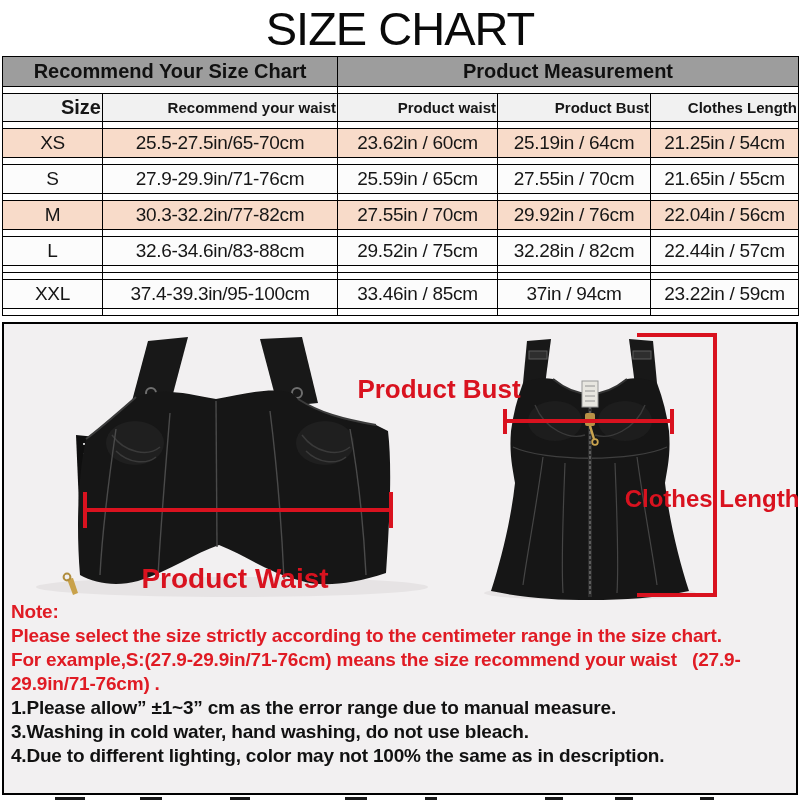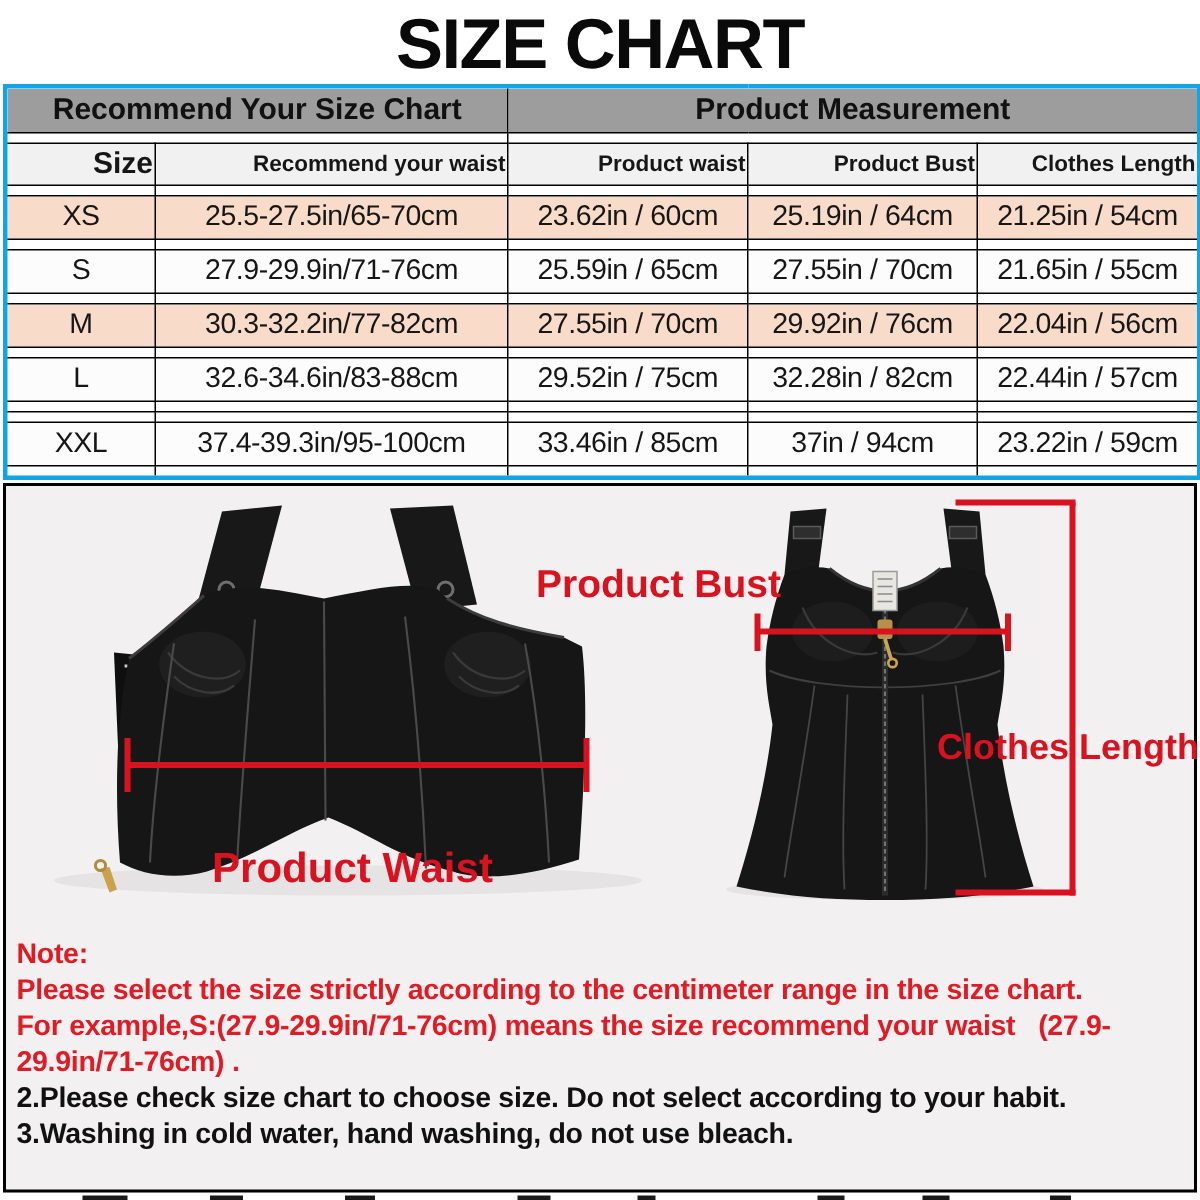--- a/index.html
+++ b/index.html
@@ -1,24 +1,24 @@
 <!DOCTYPE html>
 <html><head>
 <meta charset="utf-8">
 <style>
   html,body{margin:0;padding:0;background:#fff;}
   .page{position:relative;width:800px;height:800px;background:#fff;overflow:hidden;
         font-family:"Liberation Sans","DejaVu Sans",sans-serif;}
   
   .title{position:absolute;top:0;left:0;width:100%;height:56px;
          display:flex;align-items:center;justify-content:center;
-         font-size:47px;font-weight:700;color:#0a0a0a;letter-spacing:-1px;}
+         font-size:47px;font-weight:400;color:#0a0a0a;letter-spacing:-1px;}
   
   .table-wrap{position:absolute;left:2px;top:56px;width:796px;}
-  table.size{border-collapse:collapse;width:100%;table-layout:fixed;border:3px solid #0ea5e9;}
+  table.size{border-collapse:collapse;width:100%;table-layout:fixed;border:1px solid #0ea5e9;}
   table.size td{border:1.5px solid #000;text-align:center;vertical-align:middle;
                 color:#161616;overflow:hidden;white-space:nowrap;}
   tr.ghead td{background:#9d9d9d;font-size:20px;font-weight:700;height:27px;color:#111;}
   tr.subhead td{background:#f1f1f1;font-weight:700;font-size:15px;height:25px;text-align:right;}
   tr.subhead td.size-col{font-size:20px;}
   tr.gap td{height:6px;background:#ffffff;padding:0;}
   tr.data td{font-size:19px;height:26px;letter-spacing:-0.3px;}
   tr.data.pink td{background:#f8dbc9;}
   tr.data.white td{background:#fcfcfc;}
   
@@ -26,21 +26,21 @@
            border:2px solid #000;box-sizing:border-box;background:#f2f0f1;}
   .section .inner{position:relative;width:100%;height:100%;}
   .garment{position:absolute;}
   
   .red-line{position:absolute;background:#d9121f;}
   .anno{position:absolute;color:#d9121f;font-weight:700;line-height:1.05;}
   .bust-label{left:345px;top:52px;width:180px;text-align:center;font-size:26px;}
   .waist-label{left:136px;top:240px;width:190px;text-align:center;font-size:28px;}
   .length-label{left:617px;top:162px;width:182px;text-align:center;font-size:24px;}
   
-  .notes{position:absolute;left:7px;right:4px;top:276px;margin-top:25px;}
+  .notes{position:absolute;left:7px;right:4px;top:276px;}
   .notes div{line-height:24px;font-size:19px;font-weight:700;white-space:pre-wrap;
              letter-spacing:-0.2px;}
   .note-red{color:#e01b24;}
   .note-black{color:#111;}
   
   .frag{position:absolute;top:797px;height:3px;background:#1a1a1a;}
 </style>
 </head>
 <body>
 
@@ -243,22 +243,23 @@
         <div>Product Bust</div>
       </div>
       <div class="anno waist-label">Product Waist</div>
       <div class="anno length-label">Clothes Length</div>
 
       <div class="notes">
         <div class="note-red">Note:</div>
         <div class="note-red">Please select the size strictly according to the centimeter range in the size chart.</div>
         <div class="note-red">For example,S:(27.9-29.9in/71-76cm) means the size recommend your waist   (27.9-</div>
         <div class="note-red">29.9in/71-76cm) .</div>
-        <div class="note-black">2.Please check size chart to choose size. Do not select according to your habit.</div>
+        <div class="note-black">1.Please allow” ±1~3” cm as the error range due to manual measure.</div>
         <div class="note-black">3.Washing in cold water, hand washing, do not use bleach.</div>
+        <div class="note-black">4.Due to different lighting, color may not 100% the same as in description.</div>
       </div>
     </div>
   </div>
 
   <div class="frag" style="left:55px;width:30px;"></div>
   <div class="frag" style="left:140px;width:22px;"></div>
   <div class="frag" style="left:230px;width:20px;"></div>
   <div class="frag" style="left:345px;width:22px;"></div>
   <div class="frag" style="left:425px;width:12px;"></div>
   <div class="frag" style="left:545px;width:18px;"></div>

